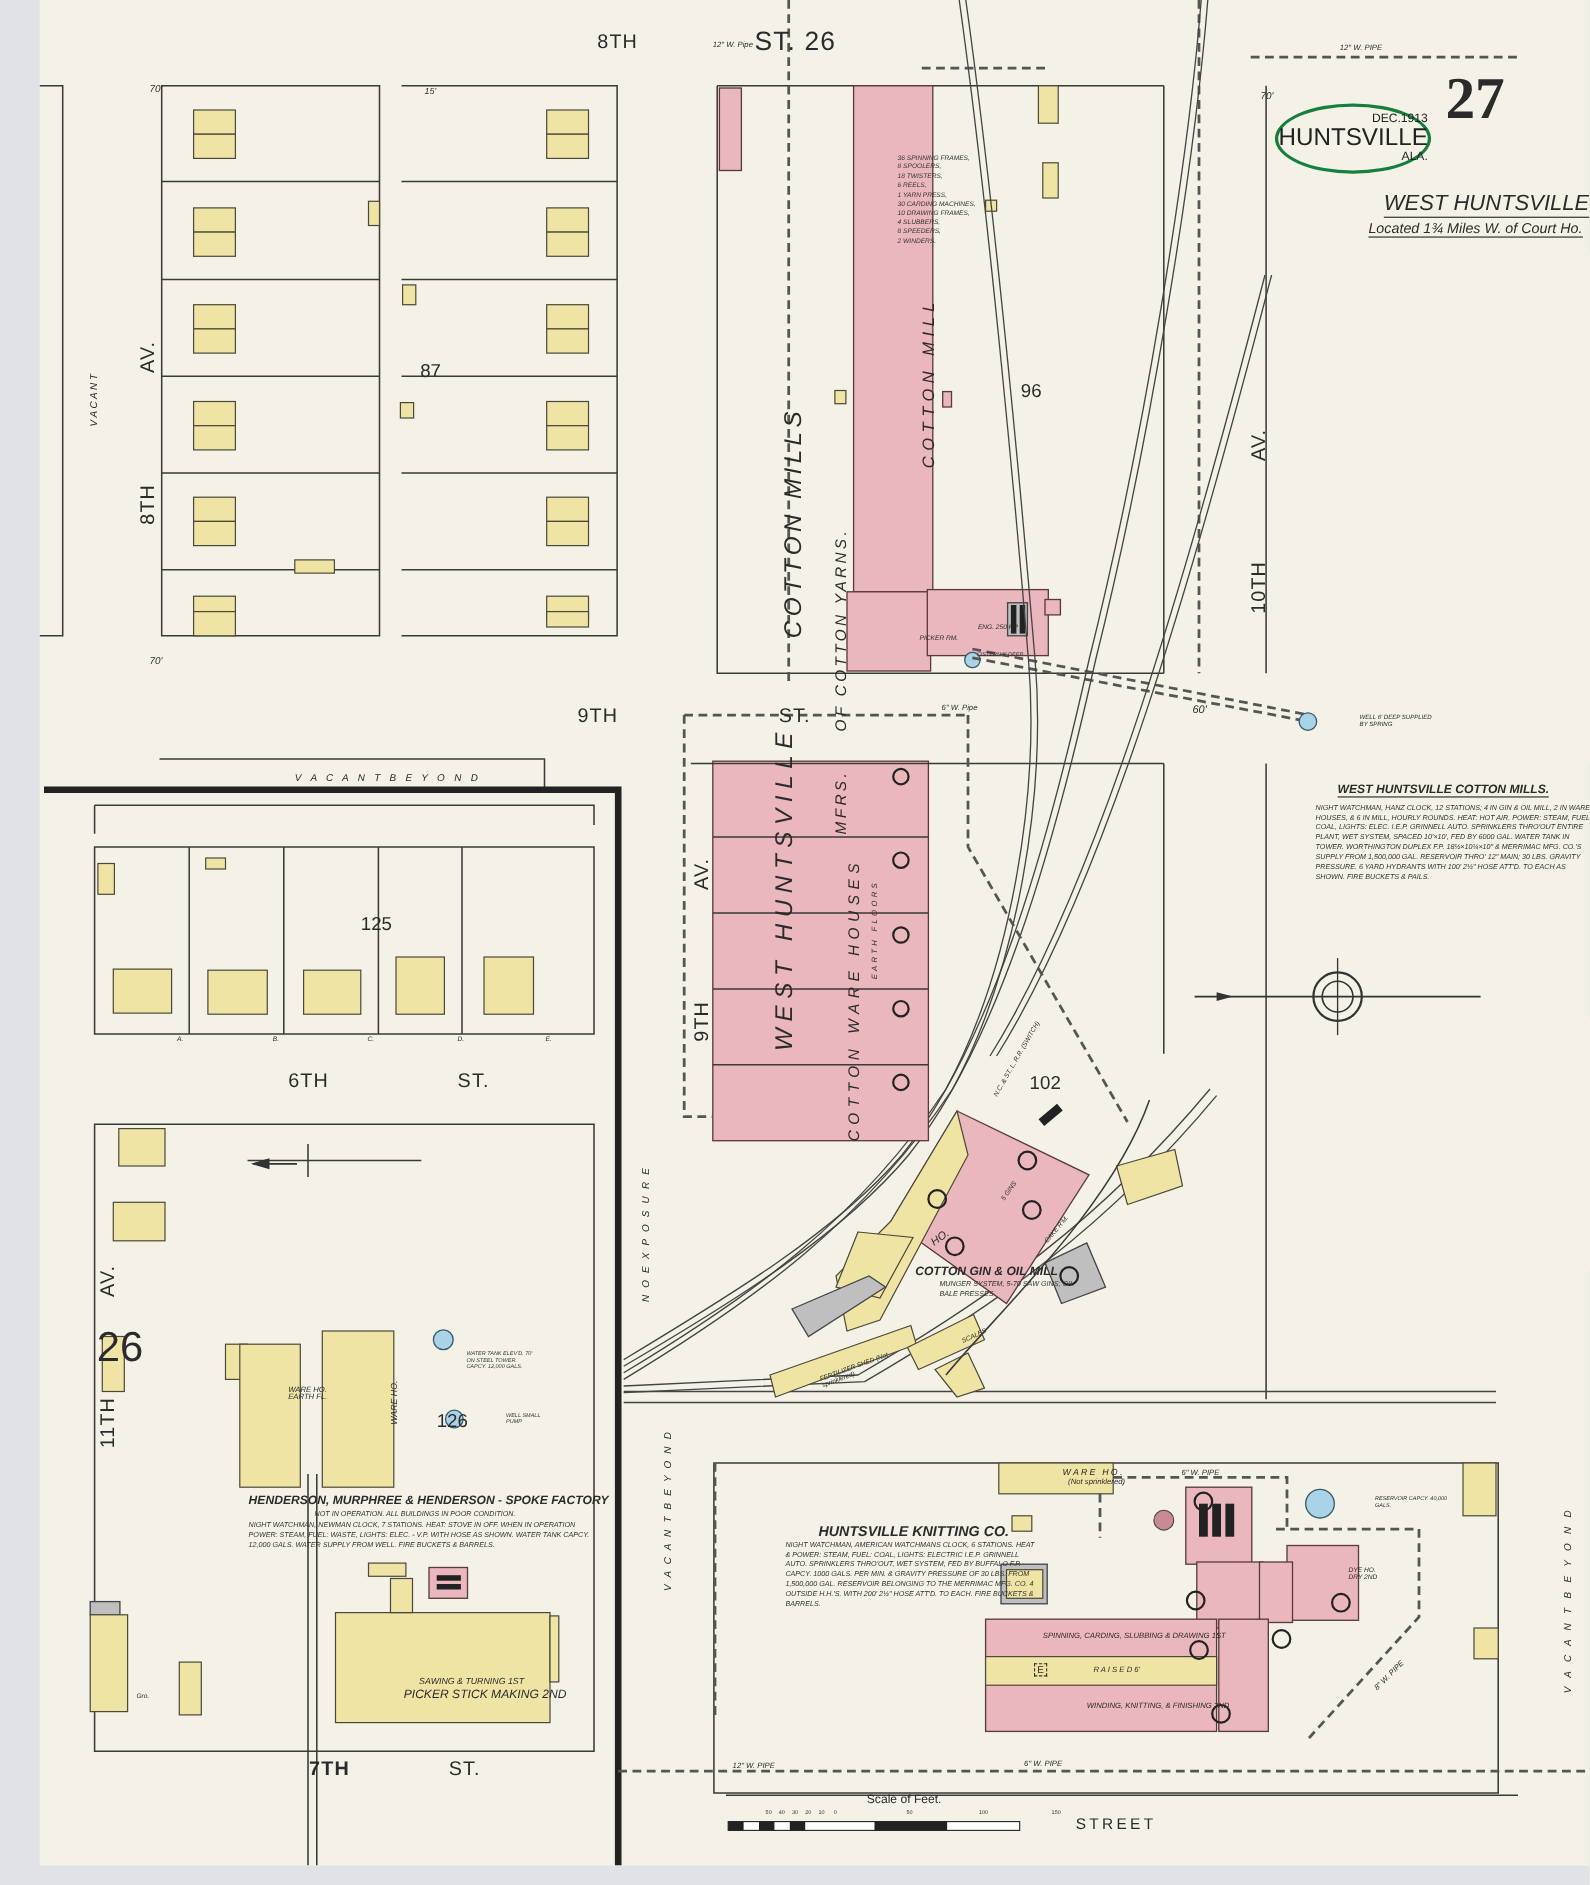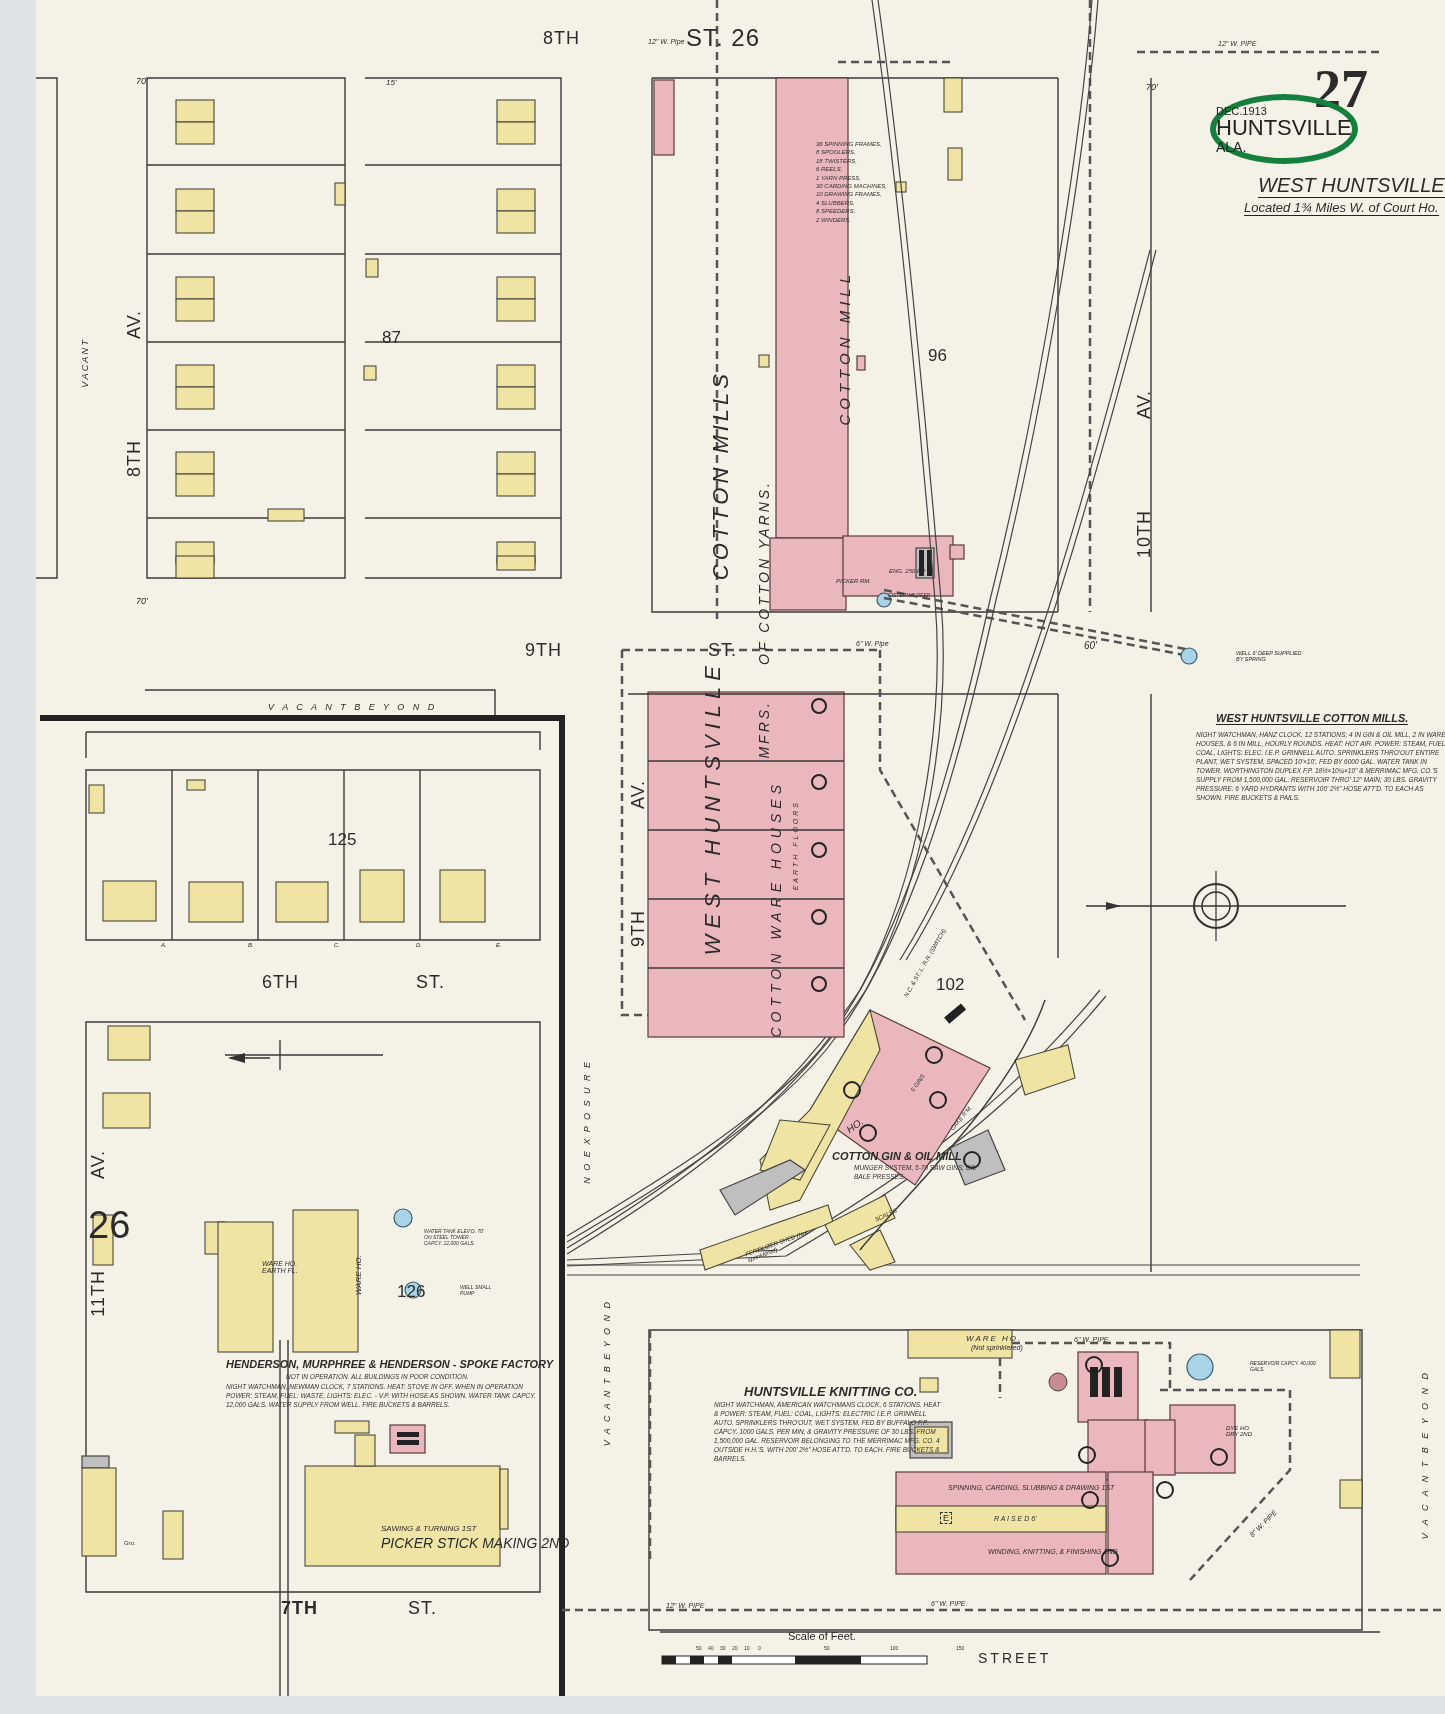--- a/index.html
+++ b/index.html
@@ -238,24 +238,24 @@
   <g>
     <rect x="662" y="1656" width="265" height="8" fill="#fff" stroke="#222"></rect>
     <rect x="662" y="1656" width="14" height="8" fill="#222"></rect>
         <rect x="690" y="1656" width="14" height="8" fill="#222"></rect>
         <rect x="718" y="1656" width="14" height="8" fill="#222"></rect>
         <rect x="795" y="1656" width="66" height="8" fill="#222"></rect>
   </g>
 </svg>
 
 <div class="lbl" style="left:1278px;top:38px;font-family:'Liberation Serif',serif;font-weight:bold;font-size:54px;margin-top:20px;">27</div>
-<div style="position:absolute;left:1174px;top:94px;width:136px;height:58px;border:6px solid #15803d;border-radius:50%;text-align:left;">
+<div style="position:absolute;left:1123px;top:94px;width:136px;height:58px;border:3px solid #15803d;border-radius:50%;text-align:right;">
   <div style="font-size:11px;margin-top:5px;color:#222;">DEC.1913</div>
   <div style="font-size:22px;line-height:22px;color:#222;">HUNTSVILLE</div>
-  <div style="font-size:14px;color:#222;">ALA.</div>
+  <div style="font-size:11px;color:#222;">ALA.</div>
 </div>
 <div class="lbl ital" style="left:1222px;top:174px;font-size:20px;border-bottom:1px solid #222;">WEST HUNTSVILLE</div>
 <div class="lbl ital" style="left:1208px;top:200px;font-size:13px;border-bottom:1px solid #222;">Located 1¾ Miles W. of Court Ho.</div>
 
 <div class="lbl street" style="left:507px;top:28px;">8TH</div>
 <div class="lbl street" style="left:650px;top:24px;font-size:24px;">ST. 26</div>
 <div class="lbl street" style="left:489px;top:640px;">9TH</div>
 <div class="lbl street" style="left:672px;top:640px;">ST.</div>
 <div class="lbl street" style="left:226px;top:972px;">6TH</div>
 <div class="lbl street" style="left:380px;top:972px;">ST.</div>
@@ -338,21 +338,21 @@
 <div class="lbl ital" style="left:1190px;top:1425px;font-size:6px;width:30px;white-space:normal;">DYE HO. DRY 2ND</div>
 <div class="lbl ital" style="left:1214px;top:1360px;font-size:5px;width:70px;white-space:normal;">RESERVOIR CAPCY. 40,000 GALS.</div>
 <div class="lbl" style="left:904px;top:1512px;font-size:9px;border:1px dashed #333;padding:0 2px;">E</div>
 
 <div class="lbl ital" style="left:190px;top:1358px;font-size:11px;font-weight:bold;">HENDERSON, MURPHREE &amp; HENDERSON - SPOKE FACTORY</div>
 <div class="lbl note" style="left:250px;top:1372px;width:260px;">NOT IN OPERATION. ALL BUILDINGS IN POOR CONDITION.</div>
 <div class="lbl note" style="left:190px;top:1382px;width:312px;">NIGHT WATCHMAN, NEWMAN CLOCK, 7 STATIONS. HEAT: STOVE IN OFF. WHEN IN OPERATION POWER: STEAM, FUEL: WASTE, LIGHTS: ELEC. - V.P. WITH HOSE AS SHOWN. WATER TANK CAPCY. 12,000 GALS. WATER SUPPLY FROM WELL. FIRE BUCKETS &amp; BARRELS.</div>
 <div class="lbl ital" style="left:226px;top:1260px;font-size:7px;width:40px;white-space:normal;">WARE HO. EARTH FL.</div>
 <div class="lbl ital vert" style="left:318px;top:1255px;font-size:8px;">WARE HO.</div>
 <div class="lbl ital" style="left:345px;top:1524px;font-size:8px;">SAWING &amp; TURNING 1ST</div>
-<div class="lbl ital" style="left:345px;top:1535px;font-size:14px;">PICKER STICK MAKING 2ND</div>
+<div class="lbl ital" style="left:331px;top:1535px;font-size:11px;">PICKER STICK MAKING 2ND</div>
 <div class="lbl note" style="left:388px;top:1228px;width:60px;font-size:5px;line-height:6px;">WATER TANK ELEV'D. 70' ON STEEL TOWER. CAPCY. 12,000 GALS.</div>
 <div class="lbl note" style="left:424px;top:1284px;width:35px;font-size:5px;line-height:6px;">WELL SMALL PUMP</div>
 <div class="lbl ital" style="left:88px;top:1540px;font-size:6px;">Gro.</div>
 
 <div class="lbl ital" style="left:125px;top:942px;font-size:6px;">A.</div>
 <div class="lbl ital" style="left:212px;top:942px;font-size:6px;">B.</div>
 <div class="lbl ital" style="left:298px;top:942px;font-size:6px;">C.</div>
 <div class="lbl ital" style="left:380px;top:942px;font-size:6px;">D.</div>
 <div class="lbl ital" style="left:460px;top:942px;font-size:6px;">E.</div>
 

